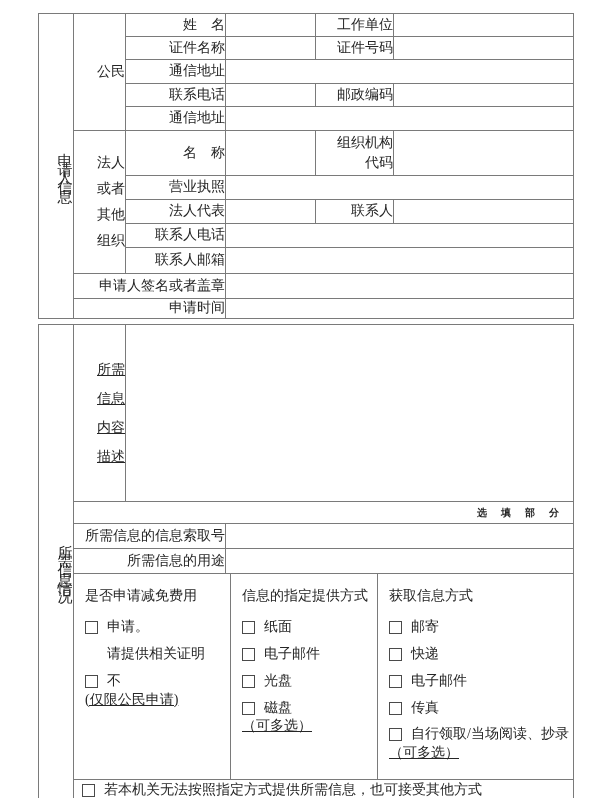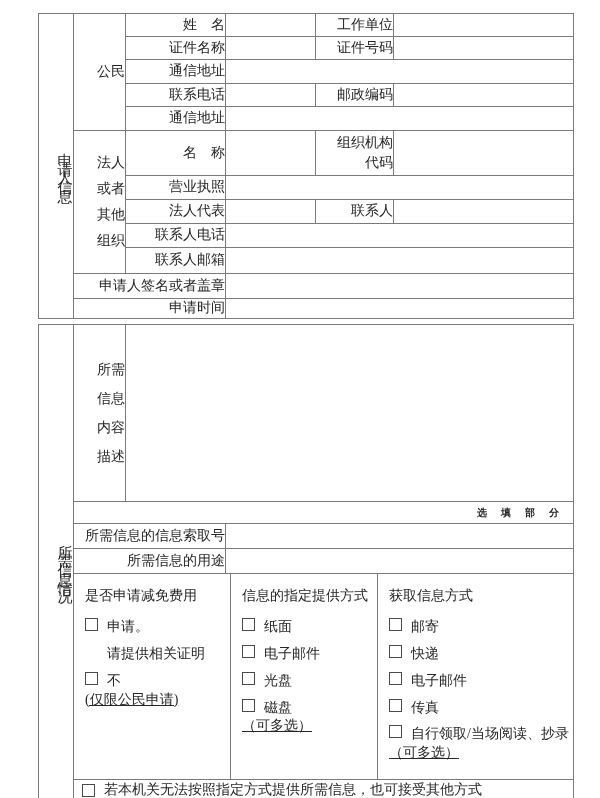--- a/index.html
+++ b/index.html
@@ -10,39 +10,39 @@
   }
   table{border-collapse:collapse;table-layout:fixed;position:absolute;left:38px;width:535px;}
   .t1{top:13px;}
   .t2{top:324px;}
   td{
     border:1px solid #7a7a7a;text-align:right;vertical-align:middle;
     padding:0;overflow:hidden;line-height:1.35;
   }
   .ml{white-space:pre-line;}
   .org-label{line-height:26px;}
-  .desc-label{line-height:29px;}
+  .desc-label{line-height:29px;text-decoration:underline;}
   .code-label{line-height:20px;}
   .vert-cell{vertical-align:middle;}
   .vert{
     display:inline-block;writing-mode:vertical-lr;
     letter-spacing:9px;font-size:15px;line-height:1.1;
   }
   .opt-head{
     font-weight:bold;font-size:10px;letter-spacing:14px;text-indent:14px;
   }
   .chk-cell{
     text-align:left;vertical-align:top;
   }
   .chk-inner{
     display:flex;flex-direction:column;height:100%;
     padding:13px 4px 16px 11px;box-sizing:border-box;
   }
   .chk-head{margin-bottom:4px;}
-  .chk-item{margin-top:8px;display:flex;align-items:flex-start;}
+  .chk-item{margin-top:8px;display:flex;align-items:center;}
   .box{
     display:inline-block;width:11px;height:11px;
     border:1px solid #4a4a4a;background:#fff;flex:0 0 auto;
     margin-right:9px;position:relative;top:0px;
   }
   .chk-note{margin-top:8px;padding-left:22px;}
   .chk-foot{margin-top:auto;text-decoration:underline;}
   .other-cell{text-align:left;}
   .other-inner{display:flex;align-items:center;padding-left:8px;}
   

